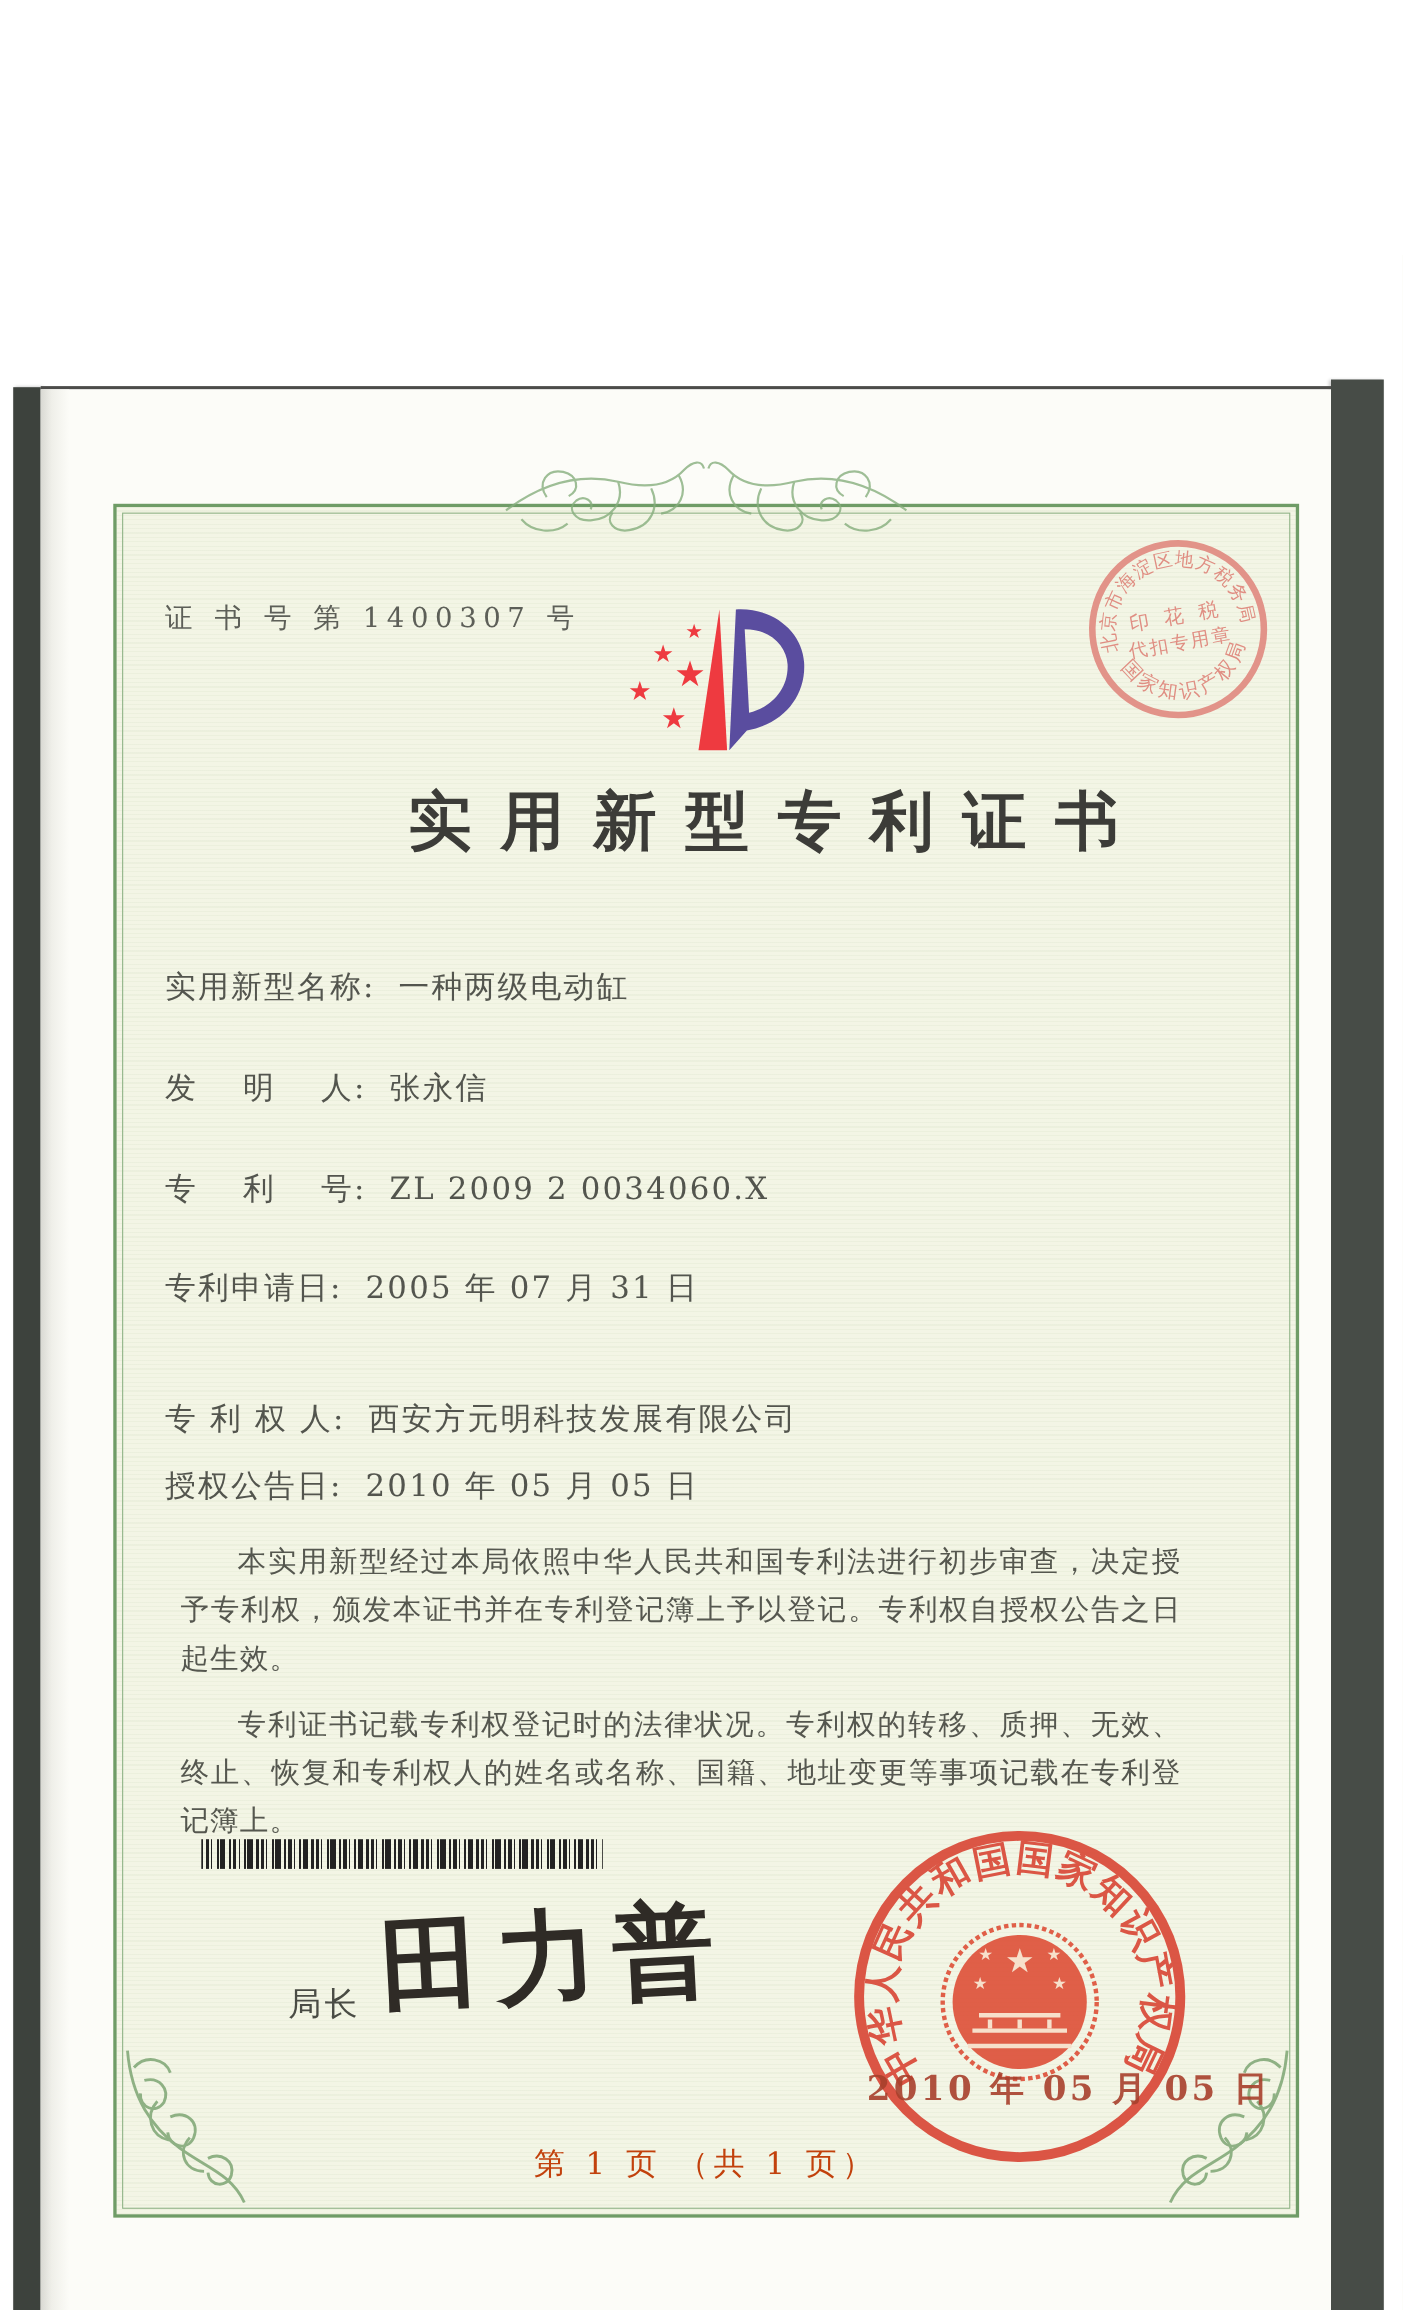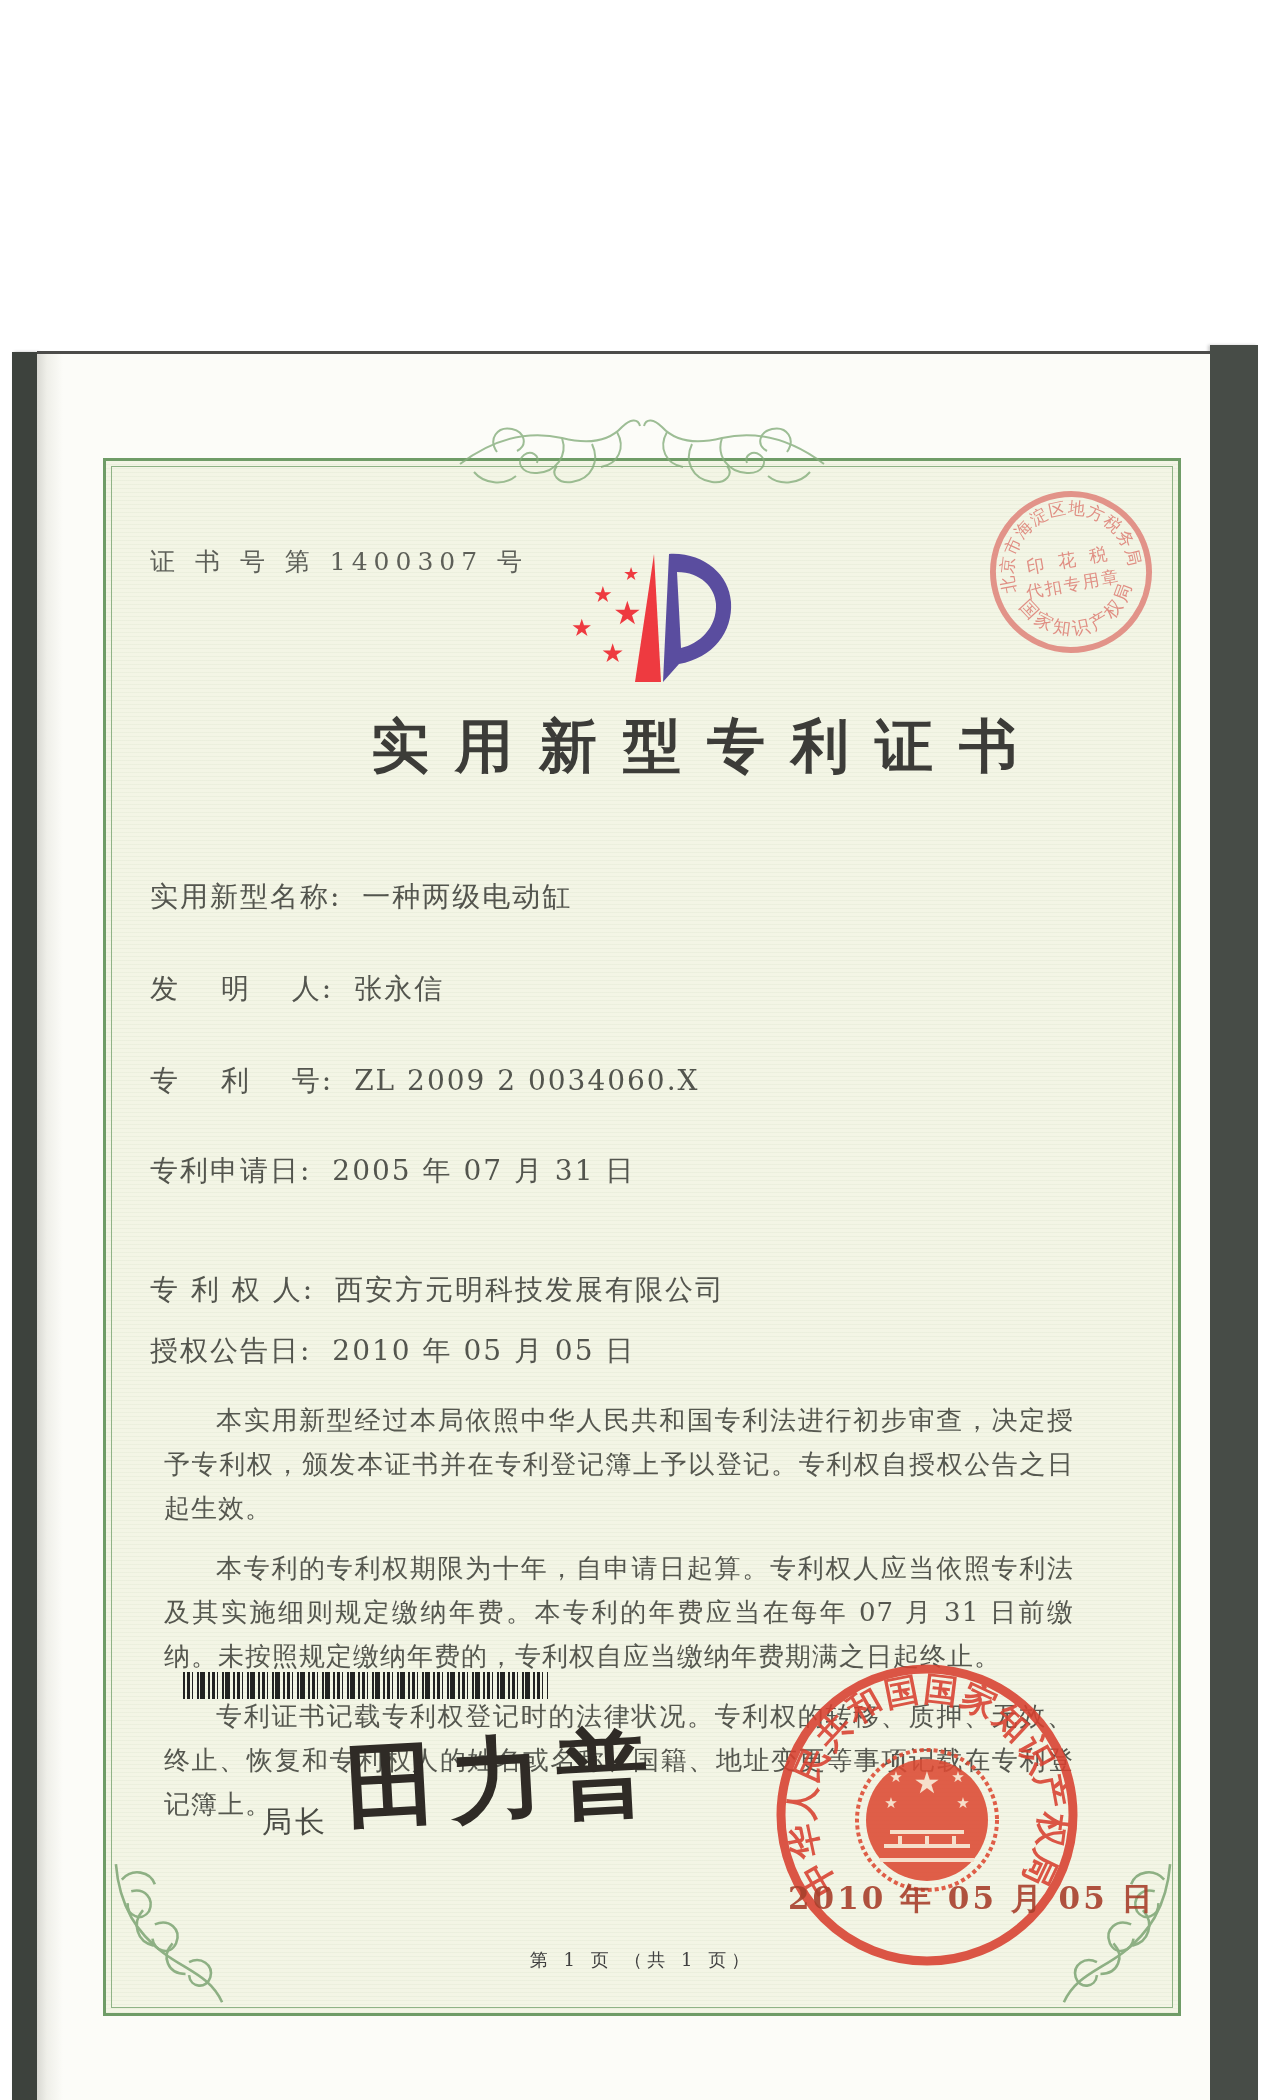--- a/index.html
+++ b/index.html
@@ -75,21 +75,21 @@
   }
   .director-label {
     position:absolute; left:262px; top:1802px; font-size:30px; color:#4a4c45; letter-spacing:3px;
   }
   .signature {
     position:absolute; left:345px; top:1718px; font-size:92px; color:#2f2b26;
     font-weight:bold; letter-spacing:14px; transform:rotate(-3deg); white-space:nowrap;
   }
   .footer {
     position:absolute; left:103px; top:1948px; width:1078px; text-align:center;
-    font-size:18px; color:#404040; letter-spacing:5px;
+    font-size:28px; color:#c2410c; letter-spacing:5px;
   }
   
   .seal-box { position:absolute; left:772px; top:1660px; width:310px; height:310px; }
   .seal-date {
     position:absolute; left:788px; top:1878px; font-size:31px; color:#a8402c;
     letter-spacing:3px; white-space:nowrap; font-weight:bold; opacity:.9;
   }
   .stamp-box {
     position:absolute; left:985px; top:486px; width:172px; height:172px;
     transform:rotate(-10deg); opacity:.85;
@@ -188,21 +188,20 @@
     <span class="field-label">专 利 权 人:</span>
     <span class="field-value">西安方元明科技发展有限公司</span>
   </div>
   <div class="field-row" style="top:1332px;text-align:center;">
     <span class="field-label">授权公告日:</span>
     <span class="field-value">2010 年 05 月 05 日</span>
   </div>
 
   <div class="body-text">
     <p>本实用新型经过本局依照中华人民共和国专利法进行初步审查，决定授予专利权，颁发本证书并在专利登记簿上予以登记。专利权自授权公告之日起生效。</p>
-    <p>本专利的专利权期限为十年，自申请日起算。专利权人应当依照专利法及其实施细则规定缴纳年费。本专利的年费应当在每年 07 月 31 日前缴纳。未按照规定缴纳年费的，专利权自应当缴纳年费期满之日起终止。</p>
     <p>专利证书记载专利权登记时的法律状况。专利权的转移、质押、无效、终止、恢复和专利权人的姓名或名称、国籍、地址变更等事项记载在专利登记簿上。</p>
   </div>
 
   <div class="barcode"></div>
 
   <div class="director-label">局长</div>
   <div class="signature">田力普</div>
 
   <div class="footer">第 1 页 （共 1 页）</div>
 

